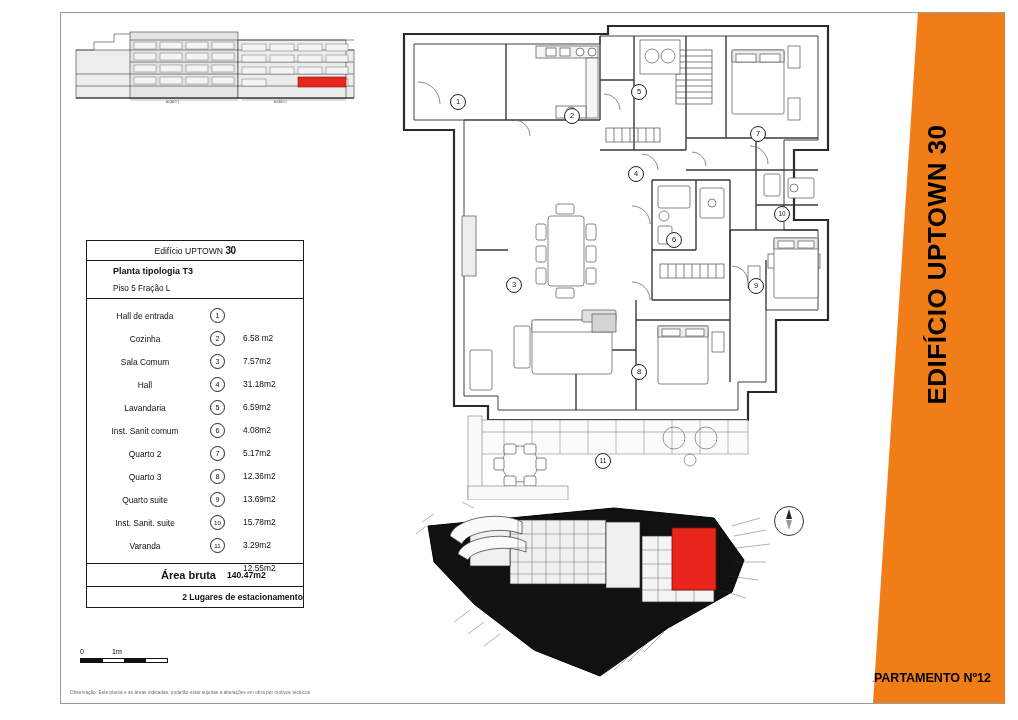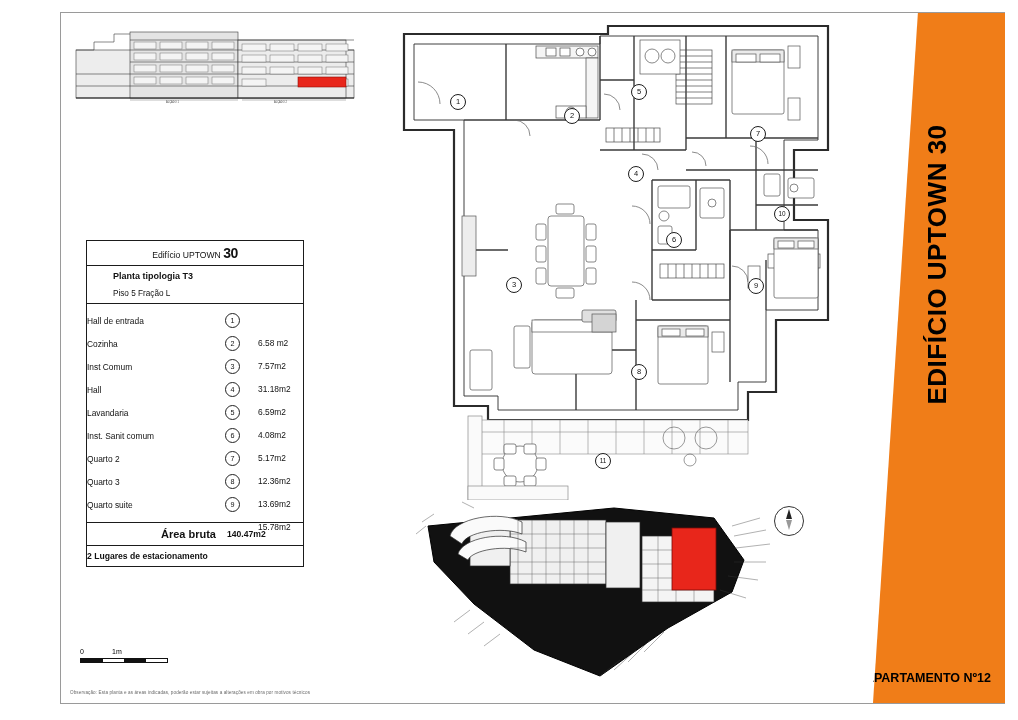--- a/index.html
+++ b/index.html
@@ -77,37 +77,37 @@
     font-size: 8.4px;
     color: #111;
   }
   .legend-head {
     border-bottom: 1px solid #1b1b1b;
     text-align: center;
     padding: 4px 0 4px 0;
     font-size: 8.6px;
   }
   .legend-head .bld { font-weight: normal; }
-  .legend-head .num { font-weight: bold; font-size: 14px; letter-spacing: -0.5px;}
+  .legend-head .num { font-weight: bold; font-size: 10px; letter-spacing: -0.5px;}
   .legend-sub {
     border-bottom: 1px solid #1b1b1b;
     padding: 5px 0 5px 26px;
   }
   .legend-sub .l1 { font-weight: bold; font-size: 9px; display:block; margin-bottom:8px;}
   .legend-sub .l2 { font-size: 8.2px; display:block; }
   .legend-rows { padding: 5px 0 6px 0; }
   .lrow {
     display: flex;
     align-items: center;
     height: 23px;
   }
   .lrow .lbl {
     width: 116px;
-    text-align: left;
-    padding-right: 22px;
+    text-align: center;
+    padding-right: 7px;
     font-size: 8.4px;
   }
   .lrow .circ {
     width: 13px; height: 13px;
     border: 1px solid #222;
     border-radius: 50%;
     font-size: 7.2px;
     line-height: 13px;
     text-align: center;
     flex: 0 0 auto;
@@ -123,21 +123,21 @@
     align-items: center;
     height: 22px;
   }
   .legend-total .tl {
     width: 129px; text-align: right; padding-right: 7px;
     font-weight: bold; font-size: 11px;
   }
   .legend-total .tv { font-weight: bold; font-size: 8.6px; padding-left: 4px; text-align: center;}
   .legend-park {
     border-top: 1px solid #1b1b1b;
-    text-align: left;
+    text-align: right;
     padding: 5px 0 5px 0;
     font-weight: bold;
     font-size: 8.6px;
   }
 
   
   .scalebar {
     position: absolute;
     left: 80px; top: 648px;
     width: 88px;
@@ -541,21 +541,21 @@
         <span class="lbl">Hall de entrada</span>
         <span class="circ">1</span>
         <span class="val">6.58 m2</span>
       </div>
       <div class="lrow">
         <span class="lbl">Cozinha</span>
         <span class="circ">2</span>
         <span class="val">7.57m2</span>
       </div>
       <div class="lrow">
-        <span class="lbl">Inst Comum</span>
+        <span class="lbl">Sala Comum</span>
         <span class="circ">3</span>
         <span class="val">31.18m2</span>
       </div>
       <div class="lrow">
         <span class="lbl">Hall</span>
         <span class="circ">4</span>
         <span class="val">6.59m2</span>
       </div>
       <div class="lrow">
         <span class="lbl">Lavandaria</span>
@@ -574,20 +574,30 @@
       </div>
       <div class="lrow">
         <span class="lbl">Quarto 3</span>
         <span class="circ">8</span>
         <span class="val">13.69m2</span>
       </div>
       <div class="lrow">
         <span class="lbl">Quarto suite</span>
         <span class="circ">9</span>
         <span class="val">15.78m2</span>
+      </div>
+      <div class="lrow">
+        <span class="lbl">Inst. Sanit. suite</span>
+        <span class="circ w2" style="font-size:6.2px;">10</span>
+        <span class="val">3.29m2</span>
+      </div>
+      <div class="lrow">
+        <span class="lbl">Varanda</span>
+        <span class="circ w2" style="font-size:6.2px;">11</span>
+        <span class="val">12.55m2</span>
       </div>
     </div>
     <div class="legend-total">
       <span class="tl">Área bruta</span>
       <span class="tv">140.47m2</span>
     </div>
     <div class="legend-park">2 Lugares de estacionamento</div>
   </div>
 
   <div class="scalebar">

